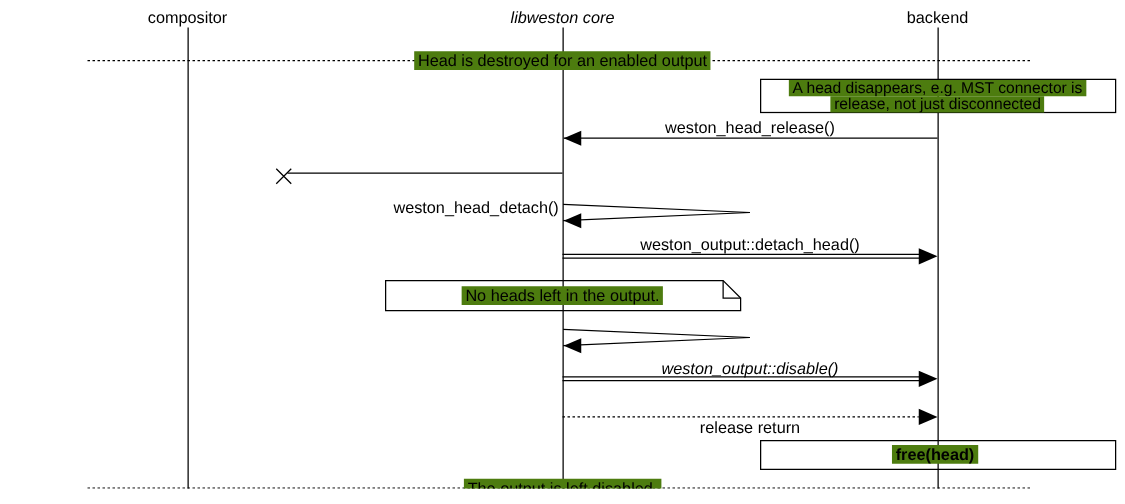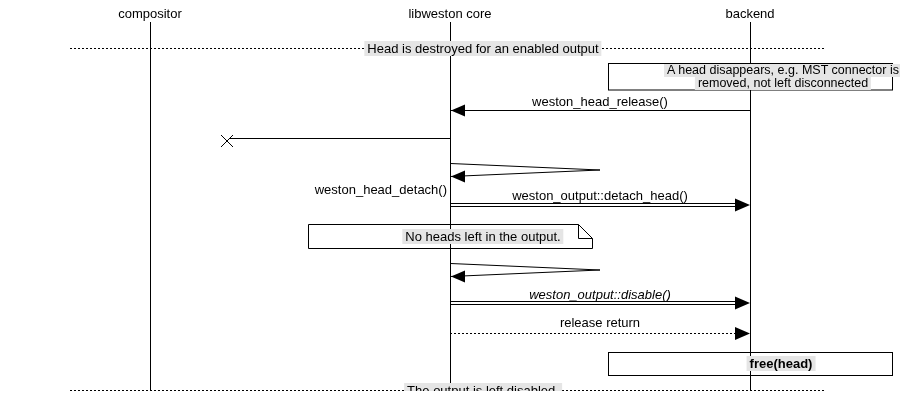--- a/index.html
+++ b/index.html
@@ -13,22 +13,22 @@
     color: #000000;
     overflow: hidden;
   }
   #shapes { position: absolute; left: 0; top: 0; }
   .lbl {
     position: absolute;
     white-space: nowrap;
     line-height: 15px;
   }
   .center { transform: translateX(-50%); }
-  .right  { text-align: right; margin-top: 24px; }
-  .whitebg { background: #e5e5e5; padding: 0 3px; margin-left: 33px; }
+  .right  { text-align: right; }
+  .whitebg { background: #4d7c0f; padding: 0 3px; }
 </style>
 </head>
 <body>
 
 <div id="stage">
 
   <svg id="shapes" width="900" height="403" viewBox="0 0 900 403">
 
     <g stroke="#000" stroke-width="1">
       <path d="M150.5 22 V403"></path>
@@ -62,32 +62,32 @@
     <path d="M450 301.5 H738 M450 304.5 H738" stroke="#000" stroke-width="1" fill="none"></path>
     <polygon points="750,303 735,296.5 735,309.5" fill="#000"></polygon>
 
     <path d="M450 333.5 H735" stroke="#000" stroke-width="1" stroke-dasharray="2,2" fill="none"></path>
     <polygon points="750,333.5 735,327 735,340" fill="#000"></polygon>
 
     <rect x="608.5" y="352.5" width="284" height="23" fill="none" stroke="#000" stroke-width="1"></rect>
   </svg>
 
   <div class="lbl center" style="left:150px; top:6px;">compositor</div>
-  <div class="lbl center" style="left:450px; top:6px;">libweston core</div>
+  <div class="lbl center" style="left:450px; top:6px;font-style:italic;">libweston core</div>
   <div class="lbl center" style="left:750px; top:6px;">backend</div>
 
   <div class="lbl center whitebg" style="left:450px; top:41px;">Head is destroyed for an enabled output</div>
   <div class="lbl center whitebg" style="left:450px; top:383px;">The output is left disabled.</div>
 
   <div class="lbl center whitebg" style="left:750px; top:64px; line-height:13px; font-size:12.5px;">A head disappears, e.g. MST connector is</div>
-  <div class="lbl center whitebg" style="left:750px; top:77px; line-height:13px; font-size:12.5px;">removed, not left disconnected</div>
+  <div class="lbl center whitebg" style="left:750px; top:77px; line-height:13px; font-size:12.5px;">release, not just disconnected</div>
 
   <div class="lbl center" style="left:600px; top:94px;">weston_head_release()</div>
   <div class="lbl right" style="right:453px; top:158px;">weston_head_detach()</div>
   <div class="lbl center" style="left:600px; top:188px;">weston_output::detach_head()</div>
   <div class="lbl center" style="left:600px; top:287px;font-style:italic;">weston_output::disable()</div>
-  <div class="lbl center" style="left:600px; top:315px;">release return</div>
+  <div class="lbl center" style="left:600px; top:334px;">release return</div>
 
   <div class="lbl center whitebg" style="left:450px; top:229px;">No heads left in the output.</div>
 
   <div class="lbl center whitebg" style="left:748px; top:356px;font-weight:bold;">free(head)</div>
 
 </div>
 
 </body></html>

